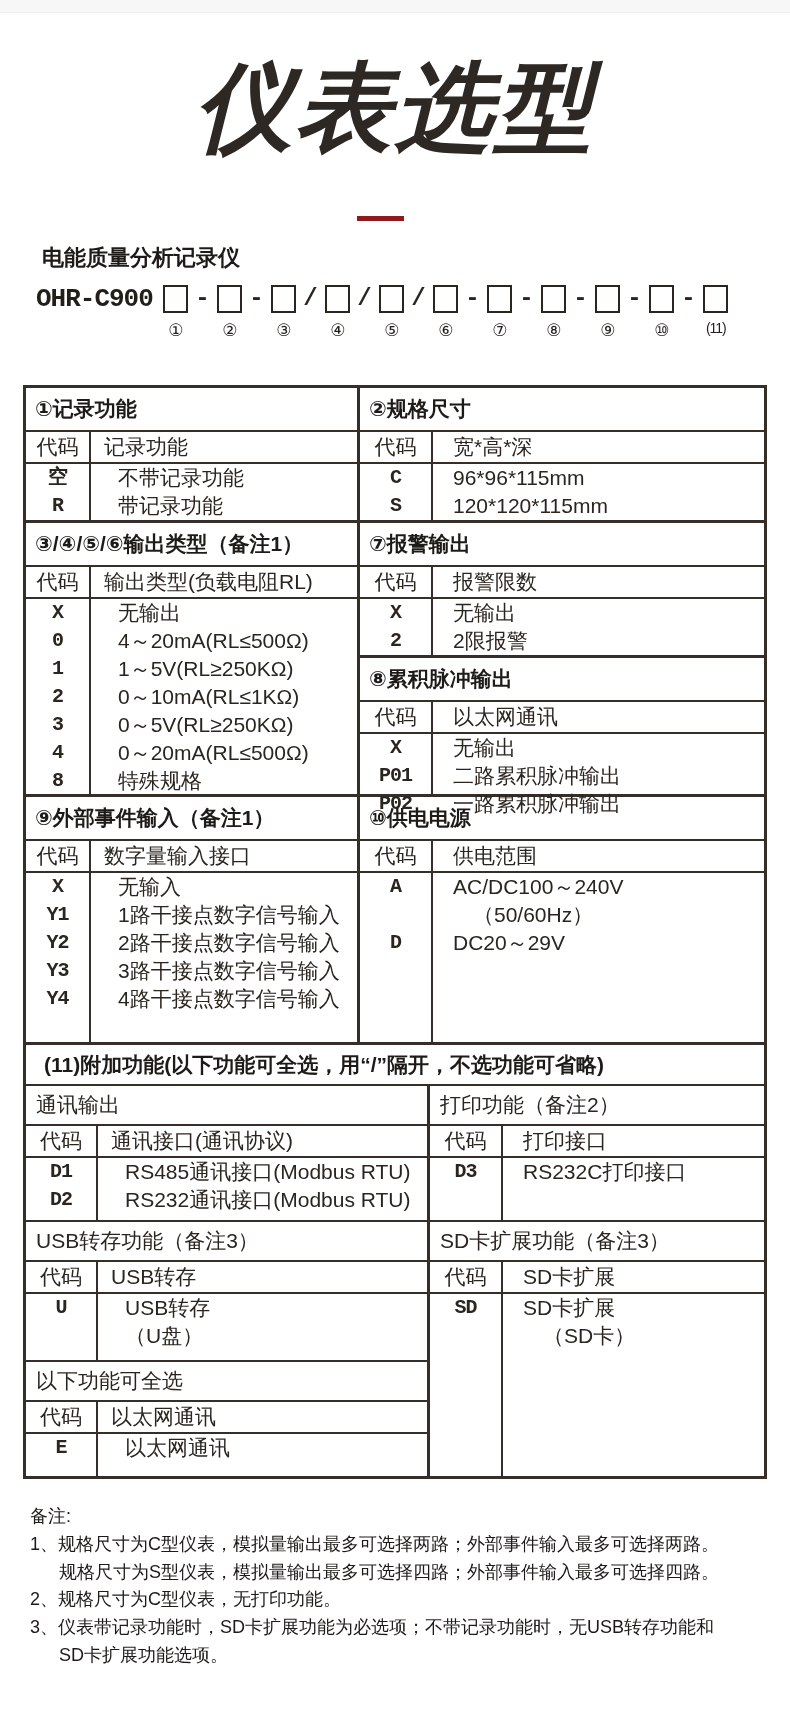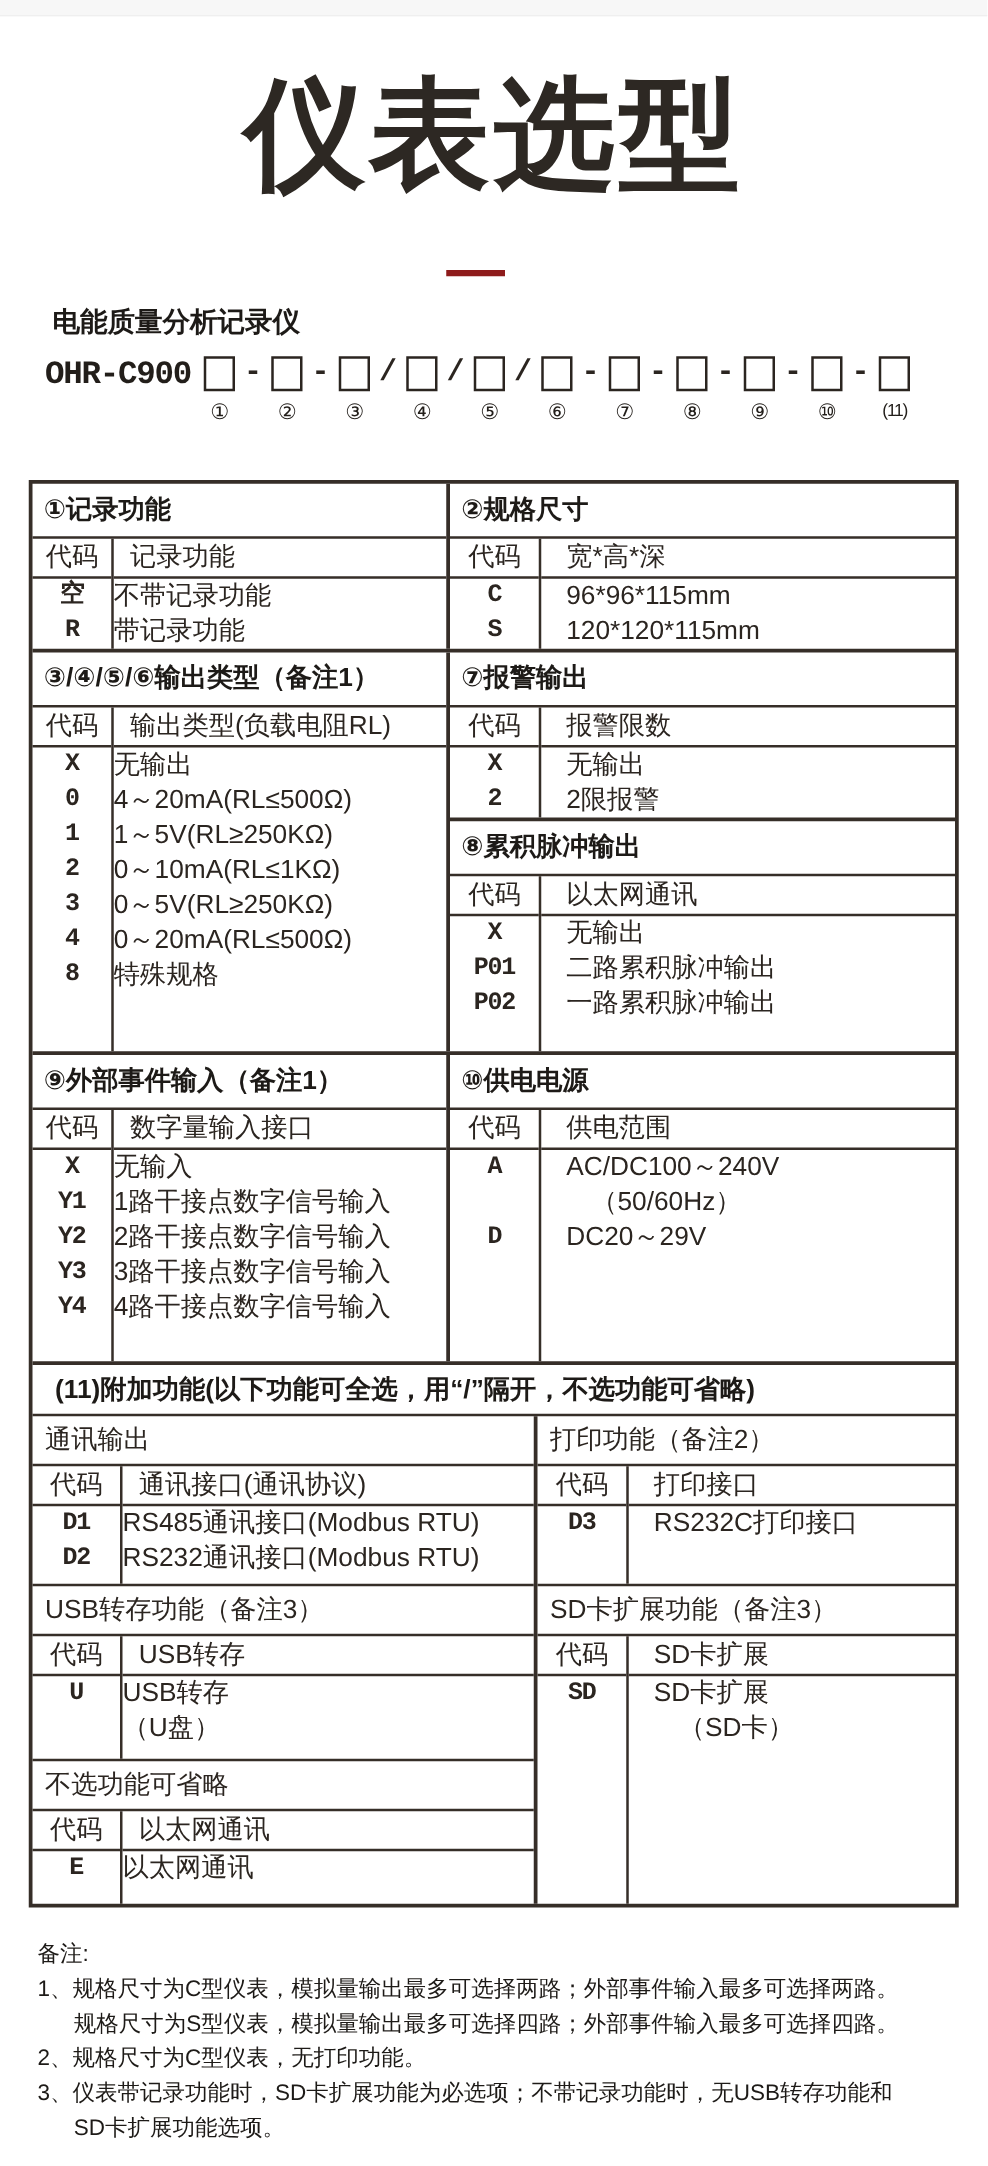--- a/index.html
+++ b/index.html
@@ -7,20 +7,21 @@
     width:790px; height:1733px; overflow:hidden;
     background:#ffffff; color:#2b2520;
     font-family:"Liberation Sans","DejaVu Sans",sans-serif;
   }
   .topstrip { height:12px; background:#f7f7f7; border-bottom:1px solid #efefef; }
 
   .page-title {
     margin-top:44px; text-align:center;
     font-size:97px; font-weight:900; letter-spacing:3px; line-height:1.06;
     color:#2d2823;
+    font-style:italic;
   }
   .accent-divider { width:47px; height:5px; background:#8e1b1b; margin:56px auto 0; margin-left:357px; }
 
   .subtitle { margin:22px 0 0 42px; font-size:22px; font-weight:bold; color:#1d1a17; }
 
   
   .model { margin:10px 0 0 36px; display:flex; align-items:flex-start; }
   .model-prefix {
     font-family:"Liberation Mono","DejaVu Sans Mono",monospace;
     font-size:26px; font-weight:bold; line-height:32px; letter-spacing:-1px; margin-right:10px;
@@ -34,42 +35,42 @@
     width:29px; text-align:center; font-size:24px; font-weight:bold;
     font-family:"Liberation Mono","DejaVu Sans Mono",monospace;
   }
   .mnum { width:26px; display:flex; justify-content:center; font-size:17px; margin-top:5px; white-space:nowrap; color:#221e1a; }
   .slot:last-child .mnum { font-size:14px; letter-spacing:-1px; }
 
   
   .seltable { margin:44px 0 0 23px; width:744px; border:3px solid #362e28; box-sizing:border-box; }
   .band { display:flex; border-top:3px solid #362e28; box-sizing:border-box; }
   .band.first { border-top:none; }
-  .band-a { height:132px; } .band-b { height:322px; } .band-c { height:248px; }
+  .band-a { height:132px; } .band-b { height:274px; } .band-c { height:248px; }
   .half-left { width:334px; border-right:3px solid #362e28; box-sizing:border-box; display:flex; flex-direction:column; }
   .half-right { flex:1; display:flex; flex-direction:column; min-width:0; }
 
   .sec { display:flex; flex-direction:column; flex:1; min-height:0; }
   .sec.fixed { flex:none; }
   .sec-s7 { height:135px; border-bottom:3px solid #362e28; box-sizing:border-box; }
   .sec-title {
     height:44px; line-height:42px; padding-left:9px; font-size:21px; font-weight:bold;
     border-bottom:2px solid #362e28; box-sizing:border-box; white-space:nowrap; color:#1d1a17;
   }
   .sec-body { flex:1; display:flex; min-height:0; }
   .codecol { width:65px; border-right:2px solid #362e28; box-sizing:border-box; display:flex; flex-direction:column; }
   .codecol.wide { width:73px; }
   .desccol { flex:1; display:flex; flex-direction:column; min-width:0; }
   .ch { height:32px; line-height:30px; border-bottom:2px solid #362e28; box-sizing:border-box; font-size:21px; white-space:nowrap; }
   .codecol .ch { text-align:center; }
   .desccol .ch { padding-left:13px; }
   .inset .desccol .ch, .inset .desccol .dv { padding-left:20px; }
   .cv { height:28px; line-height:28px; text-align:center; font-size:20px;
         font-family:"Liberation Mono","DejaVu Sans Mono",monospace; font-weight:bold; letter-spacing:-1px; }
-  .dv { height:28px; line-height:28px; padding-left:0; font-size:21px; white-space:nowrap; }
+  .dv { height:28px; line-height:28px; padding-left:27px; font-size:21px; white-space:nowrap; }
   .dv.indent { }
   .inset .desccol .dv.indent { padding-left:40px; }
 
   
   .band11-title {
     border-top:3px solid #362e28; height:42px; line-height:40px; box-sizing:border-box;
     padding-left:18px; font-size:21px; font-weight:bold; white-space:nowrap; color:#1d1a17;
   }
   .band-d { border-top:2px solid #362e28; height:392px; }
   .dleft { width:404px; border-right:3px solid #362e28; box-sizing:border-box; display:flex; flex-direction:column; }
@@ -360,21 +361,21 @@
             <div class="cv"></div>
           </div>
           <div class="desccol">
             <div class="ch">USB转存</div>
             <div class="dv">USB转存</div>
             <div class="dv indent">（U盘）</div>
           </div>
         </div>
       </div>
       <div class="sub sub-eth">
-        <div class="sub-title">不选功能可省略</div>
+        <div class="sub-title">以下功能可全选</div>
         <div class="sub-body">
           <div class="codecol">
             <div class="ch">代码</div>
             <div class="cv">E</div>
           </div>
           <div class="desccol">
             <div class="ch">以太网通讯</div>
             <div class="dv">以太网通讯</div>
           </div>
         </div>

